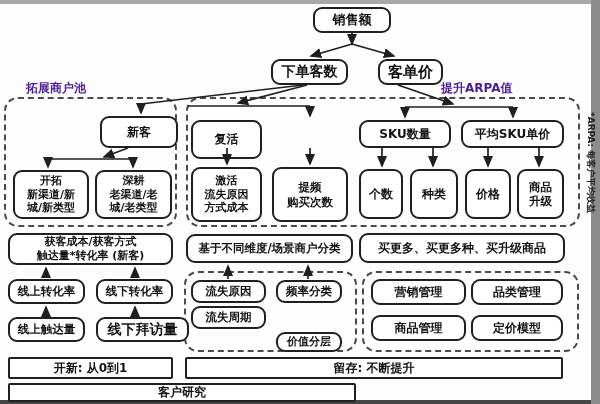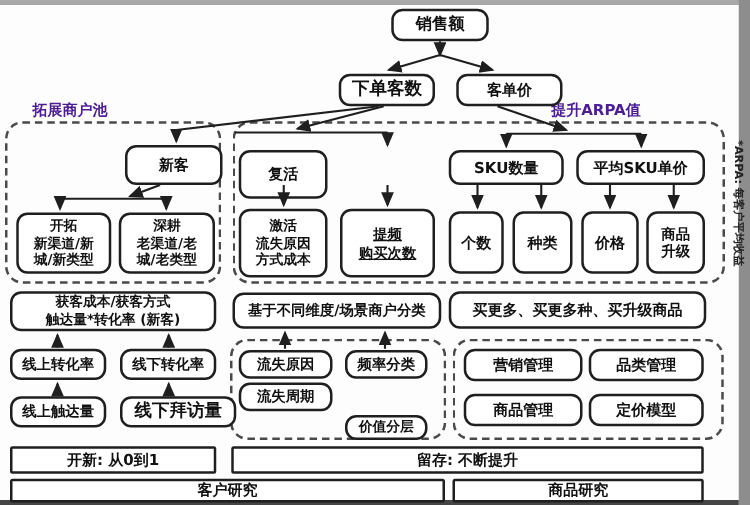--- a/index.html
+++ b/index.html
@@ -38,37 +38,37 @@
   <div class="group" style="left:186px;top:97px;width:394px;height:130px;"></div>
   <div class="group" style="left:184px;top:271px;width:173px;height:81px;"></div>
   <div class="group" style="left:362px;top:271px;width:217px;height:81px;"></div>
 
   <div class="lbl" style="left:26px;top:80px;font-size:12px;">拓展商户池</div>
   <div class="lbl" style="left:441px;top:80px;font-size:12px;">提升ARPA值</div>
   <div class="vlbl" style="left:597px;top:112px;">*ARPA: 每客户平均收益</div>
 
   <div class="node" style="left:313px;top:7px;width:78px;height:26px;font-size:13px;">销售额</div>
   <div class="node" style="left:271px;top:59px;width:77px;height:26px;font-size:14px;">下单客数</div>
-  <div class="node" style="left:365px;top:59px;width:85px;height:26px;font-size:12px;">客单价</div>
+  <div class="node" style="left:378px;top:59px;width:65px;height:26px;font-size:15px;">客单价</div>
 
   <div class="node" style="left:100px;top:116px;width:78px;height:32px;font-size:12px;">新客</div>
   <div class="node" style="left:191px;top:120px;width:71px;height:39px;font-size:12px;">复活</div>
   <div class="node" style="left:359px;top:120px;width:92px;height:28px;font-size:12px;">SKU数量</div>
   <div class="node" style="left:461px;top:120px;width:103px;height:28px;font-size:12px;">平均SKU单价</div>
 
   <div class="node" style="left:13px;top:170px;width:76px;height:49px;font-size:11px;">开拓
 新渠道/新
 城/新类型</div>
   <div class="node" style="left:95px;top:170px;width:77px;height:49px;font-size:11px;">深耕
 老渠道/老
 城/老类型</div>
   <div class="node" style="left:191px;top:167px;width:71px;height:55px;font-size:11px;">激活
 流失原因
 方式成本</div>
-  <div class="node" style="left:272px;top:167px;width:76px;height:55px;font-size:11.5px;text-decoration:underline;">提频
+  <div class="node" style="left:272px;top:167px;width:76px;height:55px;font-size:11.5px;">提频
 购买次数</div>
   <div class="node" style="left:359px;top:169px;width:44px;height:50px;font-size:12px;">个数</div>
   <div class="node" style="left:410px;top:169px;width:48px;height:50px;font-size:12px;">种类</div>
   <div class="node" style="left:465px;top:169px;width:46px;height:50px;font-size:12px;">价格</div>
   <div class="node" style="left:517px;top:169px;width:47px;height:50px;font-size:11.5px;">商品
 升级</div>
 
   <div class="node" style="left:8px;top:233px;width:165px;height:32px;font-size:11px;line-height:1.3;">获客成本/获客方式
 触达量*转化率 (新客)</div>
   <div class="node" style="left:186px;top:234px;width:167px;height:29px;font-size:11.5px;">基于不同维度/场景商户分类</div>
@@ -85,21 +85,20 @@
   <div class="node" style="left:276px;top:332px;width:66px;height:20px;font-size:11px;">价值分层</div>
 
   <div class="node" style="left:371px;top:279px;width:95px;height:26px;font-size:12px;">营销管理</div>
   <div class="node" style="left:471px;top:279px;width:92px;height:26px;font-size:12px;">品类管理</div>
   <div class="node" style="left:371px;top:315px;width:95px;height:26px;font-size:12px;">商品管理</div>
   <div class="node" style="left:471px;top:315px;width:92px;height:26px;font-size:12px;">定价模型</div>
 
   <div class="node sq" style="left:8px;top:357px;width:165px;height:22px;font-size:12px;">开新: 从0到1</div>
   <div class="node sq" style="left:185px;top:357px;width:378px;height:22px;font-size:12px;">留存: 不断提升</div>
   <div class="node sq" style="left:8px;top:383px;width:348px;height:19px;font-size:12px;">客户研究</div>
-  <div class="node sq" style="left:362px;top:383px;width:201px;height:19px;font-size:12px;">商品研究</div>
 
   <svg class="connectors" width="600" height="404" viewBox="0 0 600 404">
     <defs>
       <marker id="arw" markerWidth="8" markerHeight="7" refX="6" refY="3" orient="auto">
         <path d="M0,0 L7,3 L0,6 Z" fill="#1f1f1f"></path>
       </marker>
     </defs>
     <g stroke="#1f1f1f" stroke-width="1.7" fill="none">
 
       <path d="M352,33 L352,44" marker-end="url(#arw)"></path>

